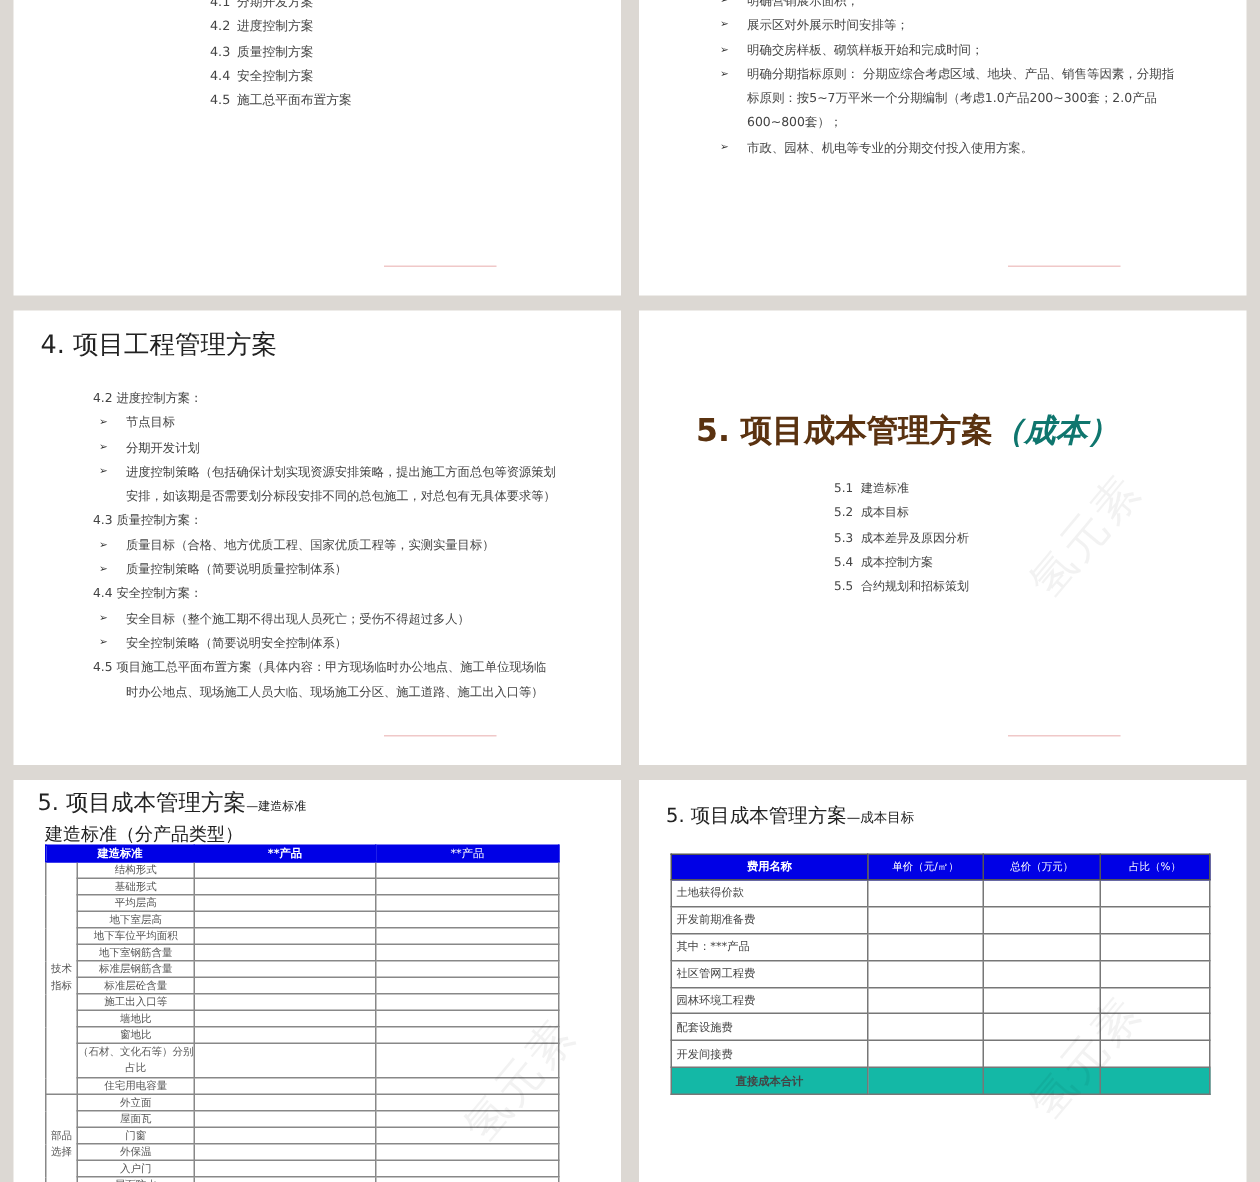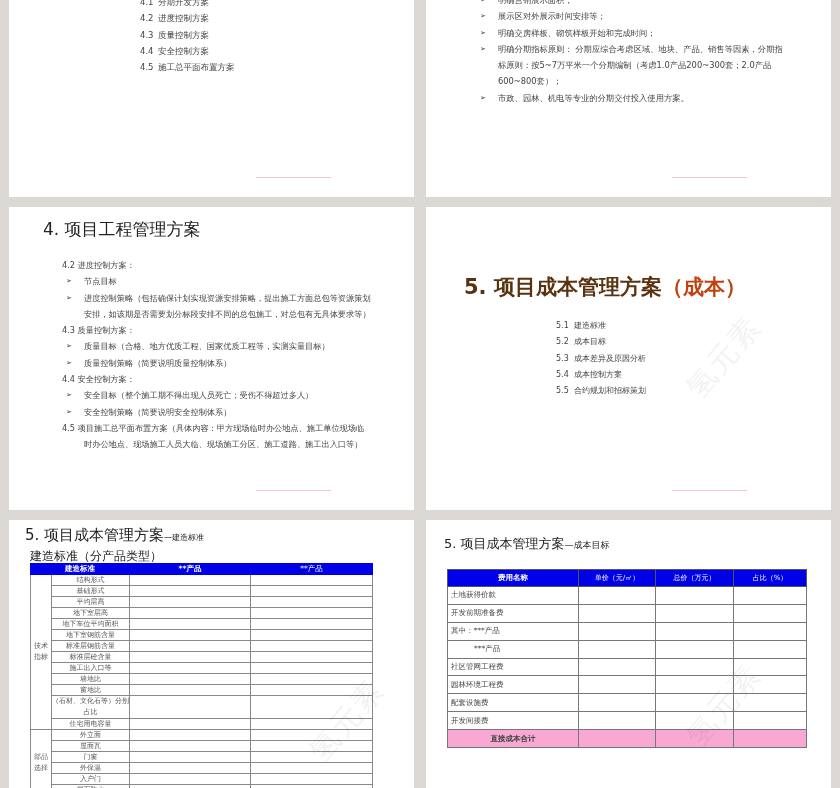--- a/index.html
+++ b/index.html
@@ -45,21 +45,21 @@
     .bullets .sec::before { content: none; }
     .bullets .cont { padding-left: 22px; }
     
     #s3 { left: 9px; top: 207px; width: 405px; height: 303px; }
     .title-lg { position: absolute; font-size: 17px; color: #222; white-space: nowrap; }
     
     #s4 { left: 426px; top: 207px; width: 405px; height: 303px; }
     .title-brown {
       position: absolute; font-size: 21px; font-weight: bold; color: #5a3210; white-space: nowrap;
     }
-    .title-brown .red { color: #c2410c; }
+    .title-brown .red { color: #0f766e; font-style: italic; }
     
     #s5 { left: 9px; top: 520px; width: 405px; height: 268px; }
     .title-md { position: absolute; font-size: 15px; color: #222; white-space: nowrap; }
     .title-md .sub { font-size: 8px; }
     .subtitle { position: absolute; font-size: 12px; color: #222; white-space: nowrap; }
     table.std {
       position: absolute; border-collapse: collapse; font-size: 7px; color: #555; table-layout: fixed;
     }
     table.std th {
       background: #0000e6; color: #fff; font-weight: bold; height: 11px; text-align: center; padding: 0;
@@ -76,21 +76,21 @@
     table.cost {
       position: absolute; border-collapse: collapse; font-size: 7.5px; color: #444; table-layout: fixed;
     }
     table.cost th {
       background: #0000e6; color: #fff; height: 17px; font-weight: normal; font-size: 7px;
       border: 1px solid #555; padding: 0;
     }
     table.cost th.first { font-weight: bold; font-size: 7.5px; }
     table.cost td { border: 1px solid #777; height: 17.9px; padding: 0 3px; }
     table.cost td.indent { padding-left: 26px; }
-    table.cost tr.total td { background: #f9a8d4; font-weight: bold; text-align: center; }
+    table.cost tr.total td { background: #14b8a6; font-weight: bold; text-align: center; }
   </style>
 </head>
 <body>
 
 <div class="slide" id="s1">
   <div class="toc" style="left:131px; top:-6px;">
     <div><span class="num">4.1</span><span>分期开发方案</span></div>
     <div><span class="num">4.2</span><span>进度控制方案</span></div>
     <div><span class="num">4.3</span><span>质量控制方案</span></div>
     <div><span class="num">4.4</span><span>安全控制方案</span></div>
@@ -106,24 +106,25 @@
     <div class="b">明确交房样板、砌筑样板开始和完成时间；</div>
     <div class="b">明确分期指标原则： 分期应综合考虑区域、地块、产品、销售等因素，分期指</div>
     <div class="cont">标原则：按5~7万平米一个分期编制（考虑1.0产品200~300套；2.0产品</div>
     <div class="cont">600~800套）；</div>
     <div class="b">市政、园林、机电等专业的分期交付投入使用方案。</div>
   </div>
   <div class="footer-line" style="left:246px; top:177px;"></div>
 </div>
 
 <div class="slide" id="s3">
-  <div class="title-lg" style="left:18px; top:11px;margin-left:16px;">4.  项目工程管理方案</div>
+  <div class="title-lg" style="left:18px; top:11px;">4.  项目工程管理方案</div>
   <div class="bullets" style="left:53px; top:50px; width:345px; font-size:8.2px;">
     <div class="b sec">4.2  进度控制方案：</div>
     <div class="b">节点目标</div>
+    <div class="b">分期开发计划</div>
     <div class="b">进度控制策略（包括确保计划实现资源安排策略，提出施工方面总包等资源策划</div>
     <div class="cont">安排，如该期是否需要划分标段安排不同的总包施工，对总包有无具体要求等）</div>
     <div class="b sec">4.3  质量控制方案：</div>
     <div class="b">质量目标（合格、地方优质工程、国家优质工程等，实测实量目标）</div>
     <div class="b">质量控制策略（简要说明质量控制体系）</div>
     <div class="b sec">4.4  安全控制方案：</div>
     <div class="b">安全目标（整个施工期不得出现人员死亡；受伤不得超过多人）</div>
     <div class="b">安全控制策略（简要说明安全控制体系）</div>
     <div class="b sec">4.5  项目施工总平面布置方案（具体内容：甲方现场临时办公地点、施工单位现场临</div>
     <div class="cont">时办公地点、现场施工人员大临、现场施工分区、施工道路、施工出入口等）</div>
@@ -300,26 +301,20 @@
           <td></td>
           <td></td>
         </tr>
       <tr>
           <td>其中：***产品</td>
           <td></td>
           <td></td>
           <td></td>
         </tr>
       <tr>
-          <td class="indent">***产品</td>
-          <td></td>
-          <td></td>
-          <td></td>
-        </tr>
-      <tr>
           <td>社区管网工程费</td>
           <td></td>
           <td></td>
           <td></td>
         </tr>
       <tr>
           <td>园林环境工程费</td>
           <td></td>
           <td></td>
           <td></td>

